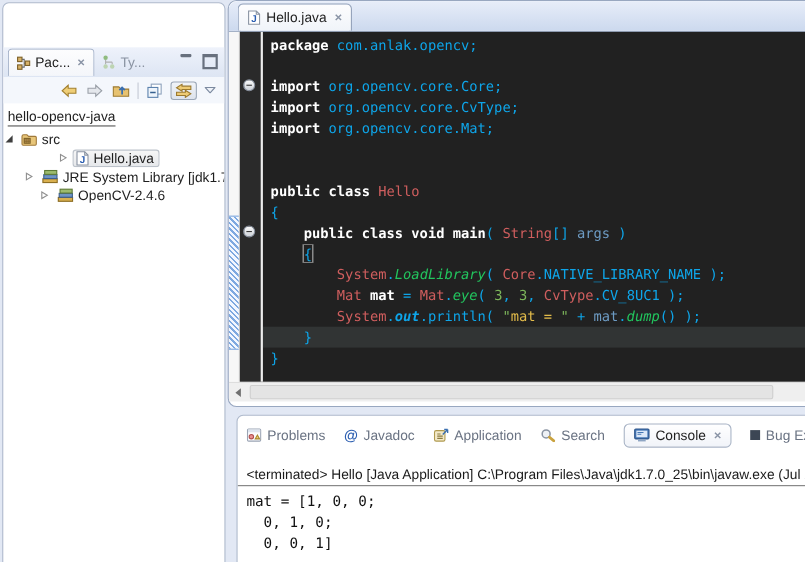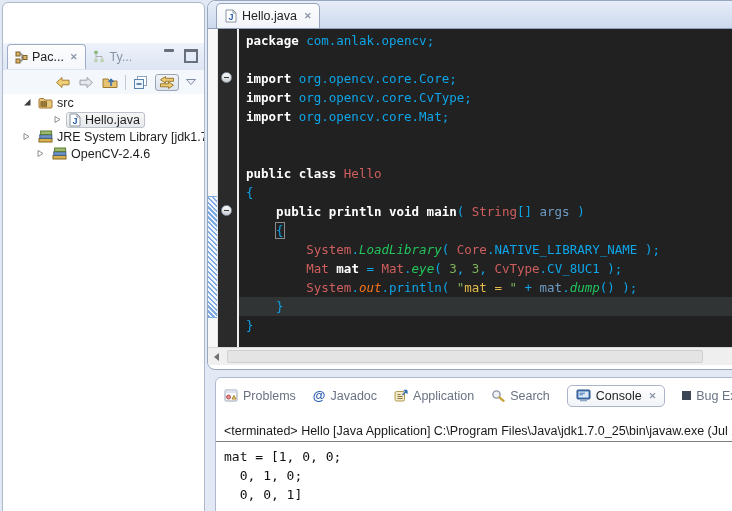--- a/index.html
+++ b/index.html
@@ -53,21 +53,21 @@
             font-family:"DejaVu Sans Mono",monospace;font-size:12.5px;line-height:19px;color:#cfcfcf;}
   .line{height:19px;white-space:pre;padding-left:7px;}
   .line.cur{background:#313434;}
   .k{color:#ffffff;font-weight:bold;}
   .p{color:#0ea5e9;}
   .ty{color:#cf5e5e;text-align:right;}
   .n{color:#7cb45a;}
   .q{color:#7cb45a;}
   .s{color:#e2bb4a;}
   .v{color:#6d9bc3;}
-  .f{color:#f97316;font-style:italic;}
+  .f{color:#0ea5e9;font-style:italic;font-weight:bold;}
   .d{color:#ffffff;font-weight:bold;}
   .m{color:#22c55e;font-style:italic;}
   .bx{box-shadow:0 0 0 1px #8a8a8a;}
   .hscroll{height:17px;background:#efefef;border-top:1px solid #d9d9d9;display:flex;align-items:center;}
   .harrow{width:16px;height:16px;display:inline-flex;align-items:center;justify-content:center;}
   .harrow::after{content:"";border-top:4px solid transparent;border-bottom:4px solid transparent;
                  border-right:5px solid #707070;}
   .htrack{flex:1;height:13px;margin:0 3px;}
   .hthumb{height:13px;width:94%;background:#e4e4e4;border:1px solid #cfcfcf;border-radius:2px;box-sizing:border-box;}
 
@@ -152,22 +152,23 @@
             <path d="M10.5 6 L15.5 9.2 L10.5 12.5 V10.8 H2.5 V7.8 H10.5 Z" fill="#eecb74" stroke="#9c7a2f"></path>
           </svg>
         </span>
         <span class="tbtn">
           <svg width="10" height="6">
             <path d="M0.5 0.5 H9.5 L5 5.5 Z" fill="#eef2f8" stroke="#7c8aa0"></path>
           </svg>
         </span>
       </div>
     <div class="tree">
+      <div class="proj">hello-opencv-java</div>
       <div id="tree-rows">
-          <div class="trow" style="padding-left: 19px;">
+          <div class="trow" style="">
             <span class="arr">
               <svg width="9" height="9">
                 <path d="M7.5 1 V7.5 H1 Z" fill="#3f3f3f"></path>
               </svg>
             </span>
             <span class="nsel">
               <span class="ic">
                 <svg width="15" height="12">
                   <path d="M1 3 Q1 1.5 2.5 1.5 H5.5 L7 3 H13 Q14 3 14 4 V10 Q14 11 13 11 H2 Q1 11 1 10 Z" fill="#e7c579" stroke="#a0793a"></path>
                   <rect x="3" y="4.8" width="5.4" height="4.4" fill="#caa162" stroke="#7d6026"></rect>
@@ -258,21 +259,21 @@
         <div id="code-lines">
             <div class="line"><span class="k">package </span><span class="p">com.anlak.opencv;</span></div>
             <div class="line"></div>
             <div class="line"><span class="k">import </span><span class="p">org.opencv.core.Core;</span></div>
             <div class="line"><span class="k">import </span><span class="p">org.opencv.core.CvType;</span></div>
             <div class="line"><span class="k">import </span><span class="p">org.opencv.core.Mat;</span></div>
             <div class="line"></div>
             <div class="line"></div>
             <div class="line"><span class="k">public class </span><span class="ty">Hello</span></div>
             <div class="line"><span class="p">{</span></div>
-            <div class="line"><span class="p">    </span><span class="k">public println void main</span><span class="p">( </span><span class="ty">String</span><span class="p">[] </span><span class="v">args</span><span class="p"> )</span></div>
+            <div class="line"><span class="p">    </span><span class="k">public class void main</span><span class="p">( </span><span class="ty">String</span><span class="p">[] </span><span class="v">args</span><span class="p"> )</span></div>
             <div class="line"><span class="p">    </span><span class="p bx">{</span></div>
             <div class="line"><span class="p">        </span><span class="ty">System</span><span class="p">.</span><span class="m">LoadLibrary</span><span class="p">( </span><span class="ty">Core</span><span class="p">.NATIVE_LIBRARY_NAME );</span></div>
             <div class="line"><span class="p">        </span><span class="ty">Mat</span><span class="p"> </span><span class="d">mat</span><span class="p"> = </span><span class="ty">Mat</span><span class="p">.</span><span class="m">eye</span><span class="p">( </span><span class="n">3</span><span class="p">, </span><span class="n">3</span><span class="p">, </span><span class="ty">CvType</span><span class="p">.CV_8UC1 );</span></div>
             <div class="line"><span class="p">        </span><span class="ty">System</span><span class="p">.</span><span class="f">out</span><span class="p">.println( </span><span class="q">"</span><span class="s">mat = </span><span class="q">"</span><span class="p"> + </span><span class="v">mat</span><span class="p">.</span><span class="m">dump</span><span class="p">() );</span></div>
             <div class="line cur"><span class="p">    }</span></div>
             <div class="line"><span class="p">}</span></div>
           </div>
       </div>
     </div>
     <div class="hscroll">

